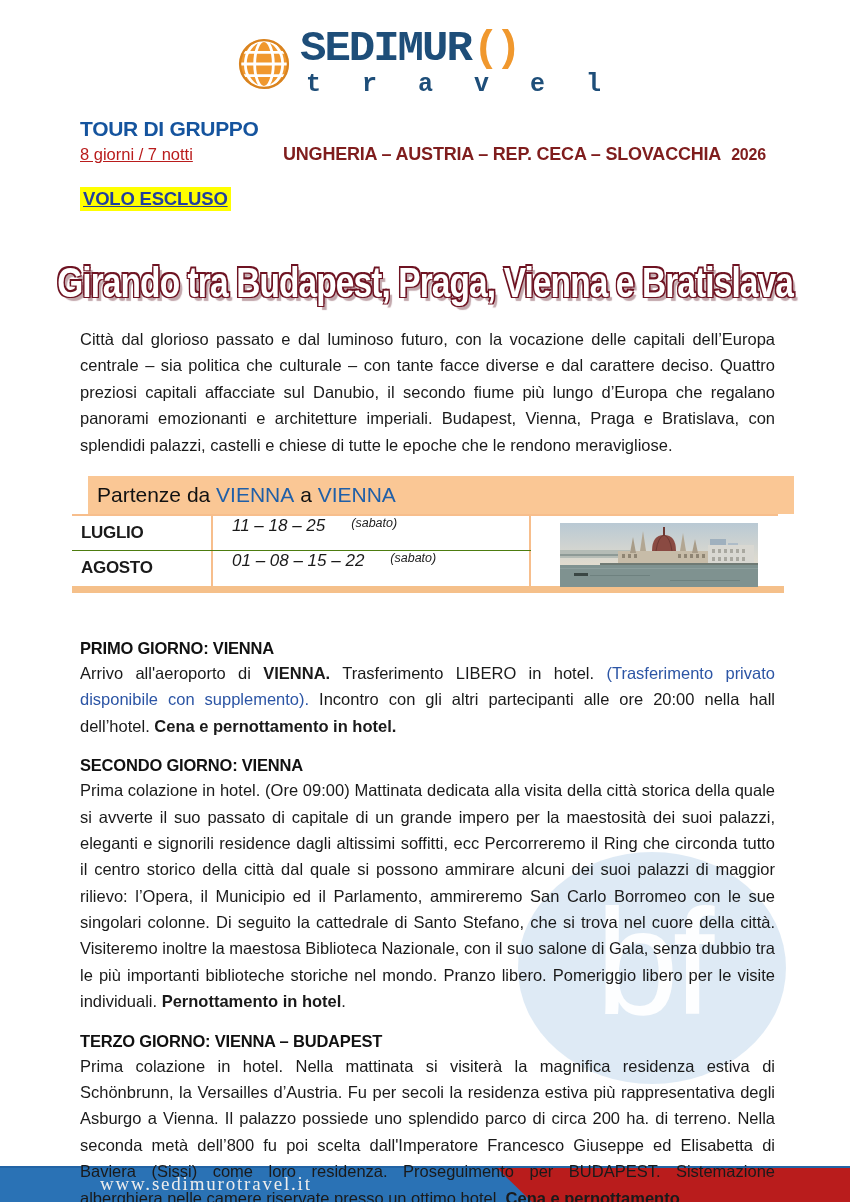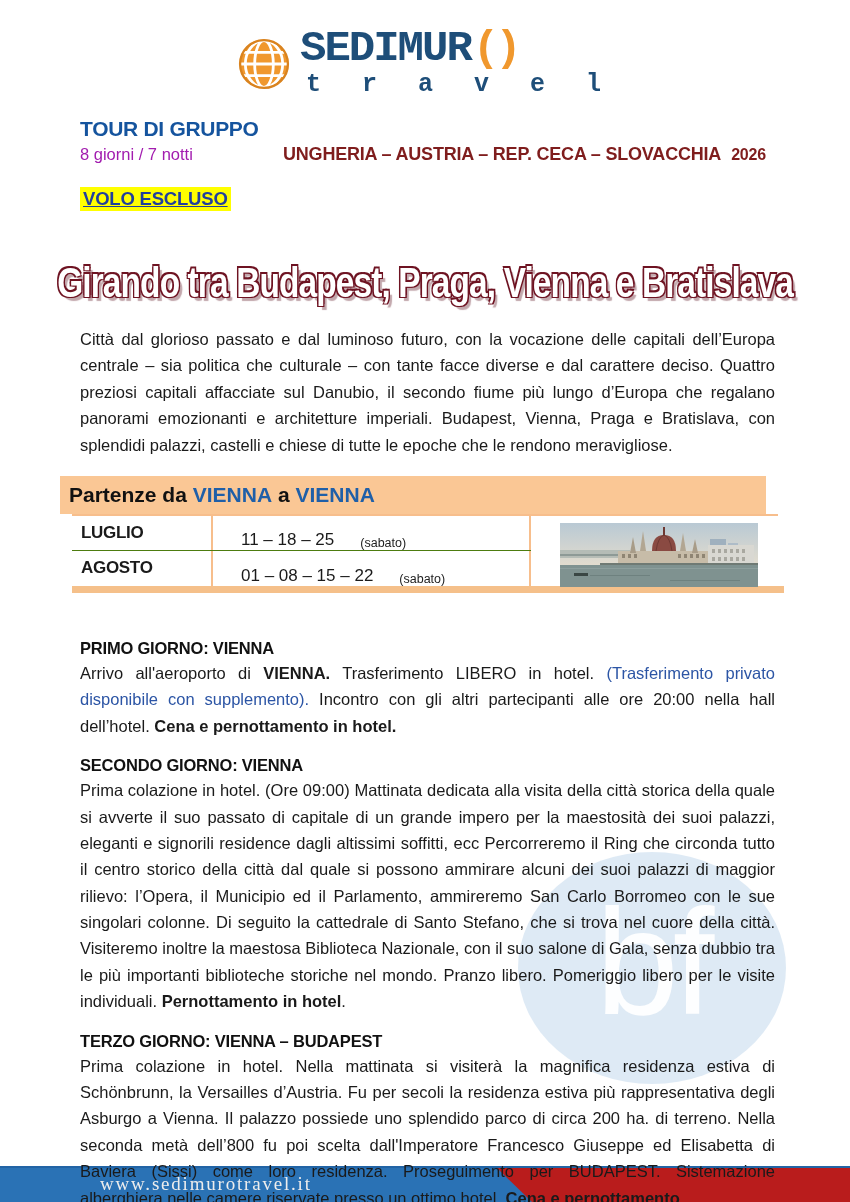--- a/index.html
+++ b/index.html
@@ -11,51 +11,51 @@
   .logo-globe{width:56px;height:56px;flex:0 0 auto;margin-top:4px;}
   .wordmark{display:flex;flex-direction:column;align-items:flex-start;line-height:1;}
   .brand-main{font-size:44px;font-weight:800;letter-spacing:-2px;color:#1E4E79;transform:scaleY(.98);}
   .brand-o{color:#F0982E;font-weight:800;letter-spacing:-4px;padding-left:2px;}
   .brand-sub{font-size:25px;font-weight:700;color:#1E4E79;letter-spacing:13px;margin-top:2px;padding-left:6px;}
 
   
   .hdr{margin:20px 73px 0 80px;position:relative;z-index:1;}
   .hdr-title{font-size:21px;font-weight:700;color:#15549E;letter-spacing:-.3px;}
   .hdr-line2{display:flex;align-items:baseline;margin-top:3px;}
-  .duration{font-size:16.5px;color:#a21caf;width:203px;flex:0 0 auto;}
+  .duration{font-size:16.5px;color:#b91c1c;width:203px;flex:0 0 auto;text-decoration:underline;}
   .countries{font-size:18px;font-weight:700;color:#7f1d1d;letter-spacing:-.2px;white-space:nowrap;}
   .countries .year{font-size:16px;padding-left:10px;}
   .volo{display:inline-block;margin-top:22px;background:#FFFF00;color:#203F9E;
         font-size:18.5px;font-weight:700;text-decoration:underline;padding:1px 3px;letter-spacing:-.2px;}
 
   
   .wordart{margin-top:50px;text-align:center;white-space:nowrap;}
   .wordart span{display:inline-block;font-size:38px;font-weight:800;letter-spacing:-1px;color:#ffffff;
     transform:scaleX(.88) scaleY(1.12);transform-origin:center;
     text-shadow:-1.6px -1.6px 0 #6E1322, 1.6px -1.6px 0 #6E1322, -1.6px 1.6px 0 #6E1322,
                  1.6px 1.6px 0 #6E1322, 4px 4px 1px rgba(120,60,70,.45);}
 
   
   .intro{margin:22px 75px 4px 80px;font-size:16.5px;line-height:1.6;text-align:justify;color:#1a1a1a;position:relative;z-index:1;}
 
   
-  .banner{margin:18px 0 0 60px;width:706px;height:38px;background:#FAC795;
+  .banner{margin:18px 0 0 88px;width:706px;height:38px;background:#FAC795;
           display:flex;align-items:center;padding-left:9px;box-sizing:border-box;
-          font-size:21px;font-weight:700;color:#111;}
+          font-size:21px;font-weight:400;color:#111;}
   .banner .city{color:#1F5FA8;}
   .banner .sep{white-space:pre;}
   .dep-table{position:relative;margin-left:72px;width:706px;height:72px;border-top:2px solid #F7BE8C;box-sizing:border-box;}
   .dep-rows{width:459px;height:100%;}
   .dep-row{display:flex;height:35px;box-sizing:border-box;align-items:center;}
   .dep-row.first{border-bottom:1px solid #4d7c0f;}
   .cell-month{width:141px;flex:0 0 auto;align-self:stretch;display:flex;align-items:center;
               border-right:2px solid #F7BE8C;box-sizing:border-box;padding-left:9px;
               font-size:17px;font-weight:700;letter-spacing:-.3px;}
-  .cell-dates{flex:1;align-self:stretch;display:flex;align-items:flex-end;
-              border-right:2px solid #F7BE8C;box-sizing:border-box;padding-left:28px;font-size:17px;}
+  .cell-dates{flex:1;align-self:stretch;display:flex;align-items:flex-start;
+              border-right:2px solid #F7BE8C;box-sizing:border-box;padding-left:19px;font-size:17px;font-style:italic;}
   .cell-dates .note{font-size:12.5px;margin-left:26px;color:#222;}
   .dep-photo{position:absolute;left:488px;top:7px;width:198px;height:64px;display:block;}
   .accent-bar{margin-left:72px;width:712px;height:7px;background:#F5C08A;}
 
   
   .days{margin:46px 75px 0 80px;position:relative;z-index:1;}
   .day{margin-bottom:17px;}
   .day h3{margin:0;font-size:16.5px;font-weight:700;letter-spacing:-.2px;color:#111;}
   .day p{margin:2px 0 0 0;font-size:16.5px;line-height:1.6;text-align:justify;}
   .seg-bold{font-weight:700;}

